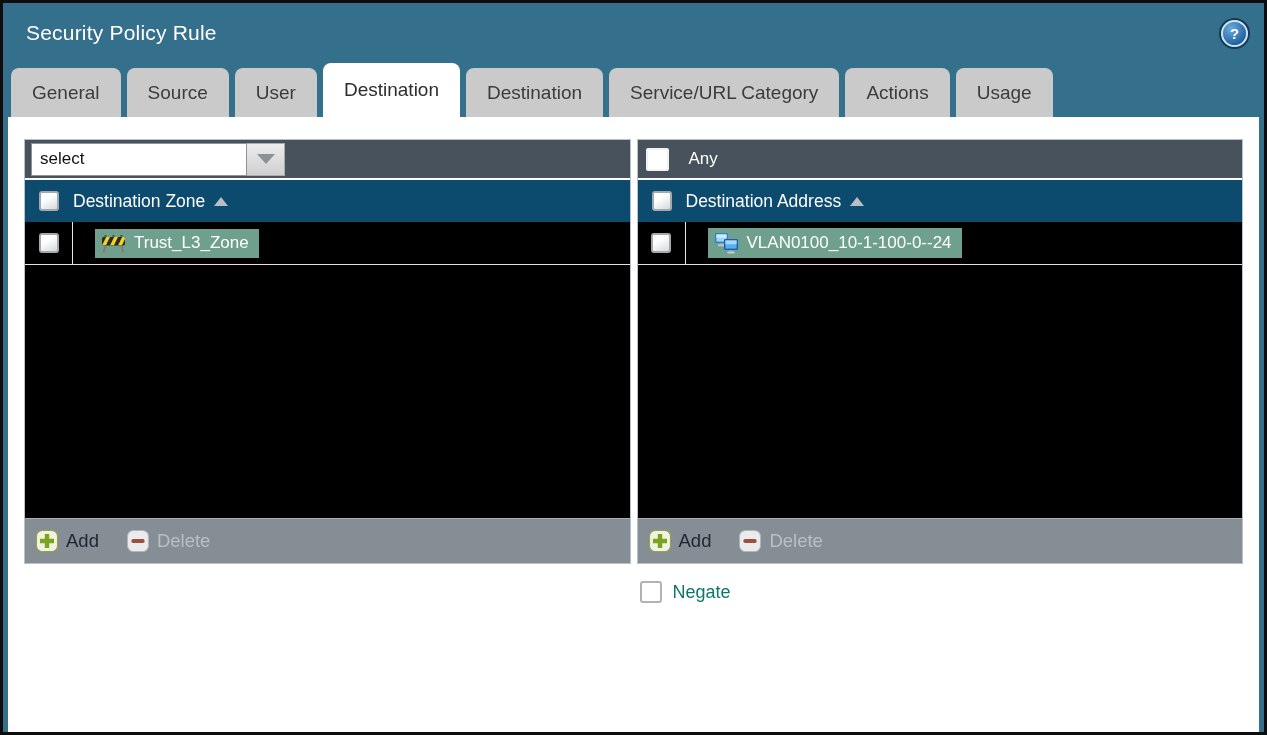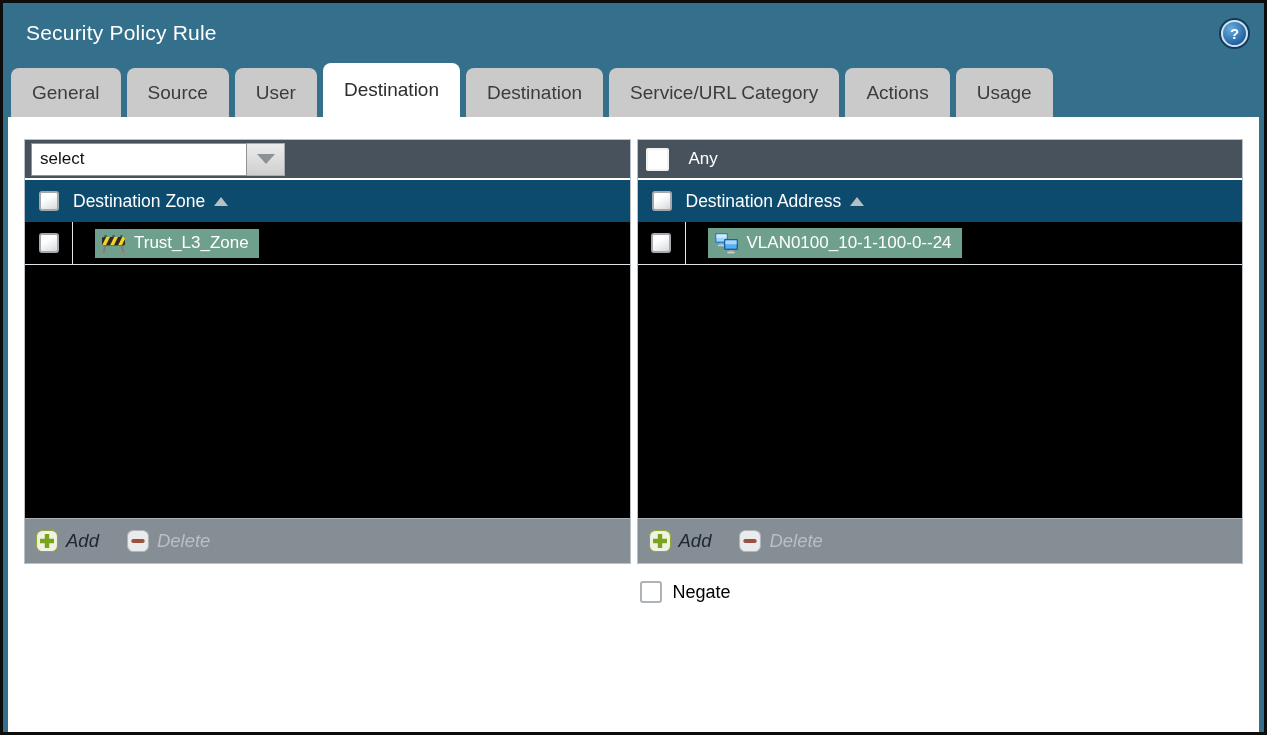--- a/index.html
+++ b/index.html
@@ -68,26 +68,26 @@
   .row { height:43px; display:flex; align-items:center; border-bottom:1px solid #dfe3e6; }
   .row .cb-col { border-right:1px solid #e4e8ea; }
   .chip {
     margin-left:22px; display:inline-flex; align-items:center; gap:8px;
     background:#6FA08D; color:#ffffff; font-size:17px;
     padding:4px 10px 4px 6px; cursor:pointer; white-space:nowrap;
   }
   
   .panel-footer {
     flex:0 0 45px; background:#858D95; border-top:1px solid #a9afb5;
-    display:flex; align-items:center; padding:0 11px; gap:28px;font-style:italic;
+    display:flex; align-items:center; padding:0 11px; gap:28px;
   }
   .tool { display:flex; align-items:center; gap:8px; font-size:18.5px; cursor:pointer; }
   .tool--add { color:#1d2631; }
   .tool--delete { color:#b9bfc4; cursor:default; }
-  .negate-row { display:flex; align-items:center; gap:11px; margin:17px 0 0 calc(50% + 6px); font-size:18px; color:#000000; }
+  .negate-row { display:flex; align-items:center; gap:11px; margin:17px 0 0 calc(50% + 6px); font-size:18px; color:#0f766e; }
   
   .bottom { flex:0 0 97px; display:flex; align-items:center; justify-content:flex-end; gap:13px; padding-right:26px; }
   .btn {
     width:132px; height:46px; border-radius:9px; border:3px solid #ffffff;
     font-size:18px; font-family:"Liberation Sans", sans-serif;
     display:flex; align-items:center; justify-content:center; cursor:pointer;
   }
   .btn-ok { background:#6FA3B8; color:#0e2433; }
   .btn-cancel { background:#CDD0D3; color:#0f0f0f; }
 </style>

